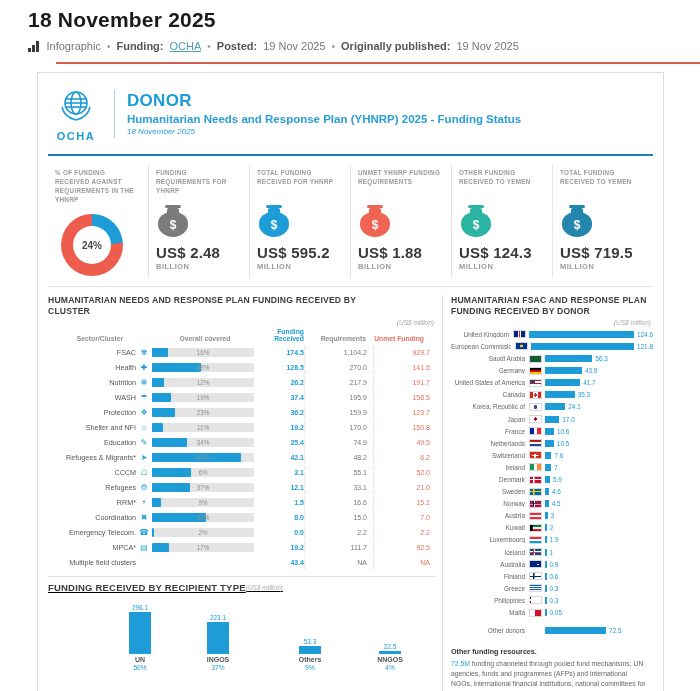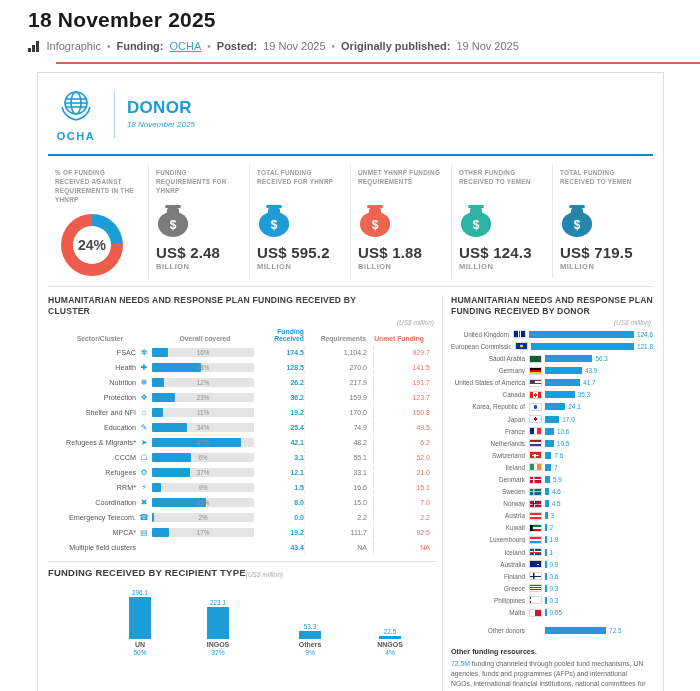--- a/index.html
+++ b/index.html
@@ -30,21 +30,21 @@
   .stat:first-child{border-left:none;}
   .slabel{font-size:6.3px;font-weight:bold;color:#9a9a9a;letter-spacing:.3px;line-height:1.45;min-height:38px;}
   .bag{--c:#777;width:30px;height:25px;border-radius:46% 46% 50% 50%;background:var(--c);position:relative;margin:6px 0 7px 2px;display:flex;align-items:center;justify-content:center;}
   .bag::before{content:"";position:absolute;top:-4px;left:9px;width:12px;height:5px;border-radius:2px 2px 0 0;background:var(--c);}
   .bag::after{content:"";position:absolute;top:-7px;left:7px;width:16px;height:3px;border-radius:2px;background:var(--c);}
   .bag b{color:#fff;font-size:12px;font-weight:bold;}
   .sval{font-size:15px;font-weight:bold;color:#3a3a3a;letter-spacing:.2px;white-space:nowrap;}
   .sunit{font-size:7.5px;color:#9a9a9a;font-weight:bold;letter-spacing:.5px;margin-top:1px;}
   .donut{width:62px;height:62px;border-radius:50%;margin:8px 0 0 6px;position:relative;display:flex;align-items:center;justify-content:center;}
   .donut .hole{position:absolute;width:38px;height:38px;background:#fff;border-radius:50%;}
-  .donut .pv{position:relative;font-size:14px;font-weight:bold;color:#4a4a4a;}
+  .donut .pv{position:relative;font-size:10px;font-weight:bold;color:#4a4a4a;}
   .hline{height:1px;background:#e2e2e2;margin:2px 10px;}
   
   .cols{display:flex;padding:6px 10px 0 10px;}
   .lcol{width:388px;padding-right:6px;}
   .rcol{flex:1;border-left:1px solid #e0e0e0;padding-left:8px;min-width:0;}
   .sect{font-size:8.6px;font-weight:bold;color:#3c3c3c;letter-spacing:.2px;line-height:1.3;}
   .unit{font-size:6.5px;color:#aaa;font-style:italic;text-align:right;margin:2px 2px 2px 0;}
   
   .thead{display:flex;align-items:flex-end;font-size:6.8px;color:#8f8f8f;font-weight:bold;margin:0 0 3px 0;}
   .thead .h-name{width:104px;text-align:center;}
@@ -119,20 +119,21 @@
           <line x1="9" y1="22" x2="31" y2="22"></line>
           <path d="M6 22 q2 10 14 13"></path>
           <path d="M34 22 q-2 10 -14 13"></path>
         </g>
       </svg>
       <div class="oc">OCHA</div>
     </div>
     <div class="vline"></div>
     <div class="btext">
       <div class="country">DONOR</div>
+      <div class="subtitle">Humanitarian Needs and Response Plan (YHNRP) 2025 - Funding Status</div>
       <div class="bdate">18 November 2025</div>
     </div>
   </div>
   <div class="blue-rule"></div>
 
   <div class="stats" id="stats">
       <div class="stat">
         <div class="slabel">% OF FUNDING RECEIVED AGAINST REQUIREMENTS IN THE YHNRP</div>
         <div class="donut" style="background: conic-gradient(rgb(30, 156, 215) 0deg, rgb(30, 156, 215) 24%, rgb(237, 92, 77) 24%, rgb(237, 92, 77) 100%);">
           <span class="hole"></span>
@@ -221,20 +222,31 @@
             <span class="c-ico">❋</span>
             <span class="c-track">
               <span class="c-fill" style="width: 12%;"></span>
               <span class="c-pct">12%</span>
             </span>
             <span class="c-rec">26.2</span>
             <span class="c-req">217.9</span>
             <span class="c-unm">191.7</span>
           </div>
           <div class="crow">
+            <span class="c-name">WASH</span>
+            <span class="c-ico">☂</span>
+            <span class="c-track">
+              <span class="c-fill" style="width: 19%;"></span>
+              <span class="c-pct">19%</span>
+            </span>
+            <span class="c-rec">37.4</span>
+            <span class="c-req">195.9</span>
+            <span class="c-unm">158.5</span>
+          </div>
+          <div class="crow">
             <span class="c-name">Protection</span>
             <span class="c-ico">❖</span>
             <span class="c-track">
               <span class="c-fill" style="width: 23%;"></span>
               <span class="c-pct">23%</span>
             </span>
             <span class="c-rec">36.2</span>
             <span class="c-req">159.9</span>
             <span class="c-unm">123.7</span>
           </div>
@@ -341,21 +353,21 @@
             <span class="c-name">Multiple field clusters</span>
             <span class="c-ico"></span>
             <span class="c-notrack"></span>
             <span class="c-rec">43.4</span>
             <span class="c-req">NA</span>
             <span class="c-unm">NA</span>
           </div>
         </div>
 
       <div class="hline" style="margin:6px 0 5px 0"></div>
-      <div style="display:flex;align-items:flex-end;gap:0;">
+      <div style="display:flex;align-items:flex-start;gap:0;text-decoration:underline;">
         <div class="sect" style="font-size:9.5px">FUNDING RECEIVED BY RECIPIENT TYPE</div>
         <div class="unit">(US$ million)</div>
       </div>
       <div class="rc-wrap" id="recipient-bars">
           <div class="rc-item" style="left: 62px;">
             <div class="rc-val">296.1</div>
             <div class="rc-bar" style="height: 42px;"></div>
             <div class="rc-name">UN</div>
             <div class="rc-pct">50%</div>
           </div>
@@ -374,21 +386,21 @@
           <div class="rc-item" style="left: 312px;">
             <div class="rc-val">22.5</div>
             <div class="rc-bar" style="height: 3.19149px;"></div>
             <div class="rc-name">NNGOS</div>
             <div class="rc-pct">4%</div>
           </div>
         </div>
     </div>
 
     <div class="rcol">
-      <div class="sect">HUMANITARIAN NEEDS AND RESPONSE PLAN FUNDING RECEIVED BY DONOR</div>
+      <div class="sect">HUMANITARIAN FSAC AND RESPONSE PLAN FUNDING RECEIVED BY DONOR</div>
       <div class="unit">(US$ million)</div>
       <div id="donor-rows">
           <div class="drow">
             <span class="d-name">United Kingdom</span>
             <span class="d-flag" style="background: linear-gradient(90deg, rgb(0, 36, 125) 38%, rgb(255, 255, 255) 38%, rgb(255, 255, 255) 42%, rgb(207, 20, 43) 42%, rgb(207, 20, 43) 58%, rgb(255, 255, 255) 58%, rgb(255, 255, 255) 62%, rgb(0, 36, 125) 62%);"></span>
             <span class="d-bar" style="width: 105px;"></span>
             <span class="d-val">124.6</span>
           </div>
           <div class="drow">
             <span class="d-name">European Commission</span>

